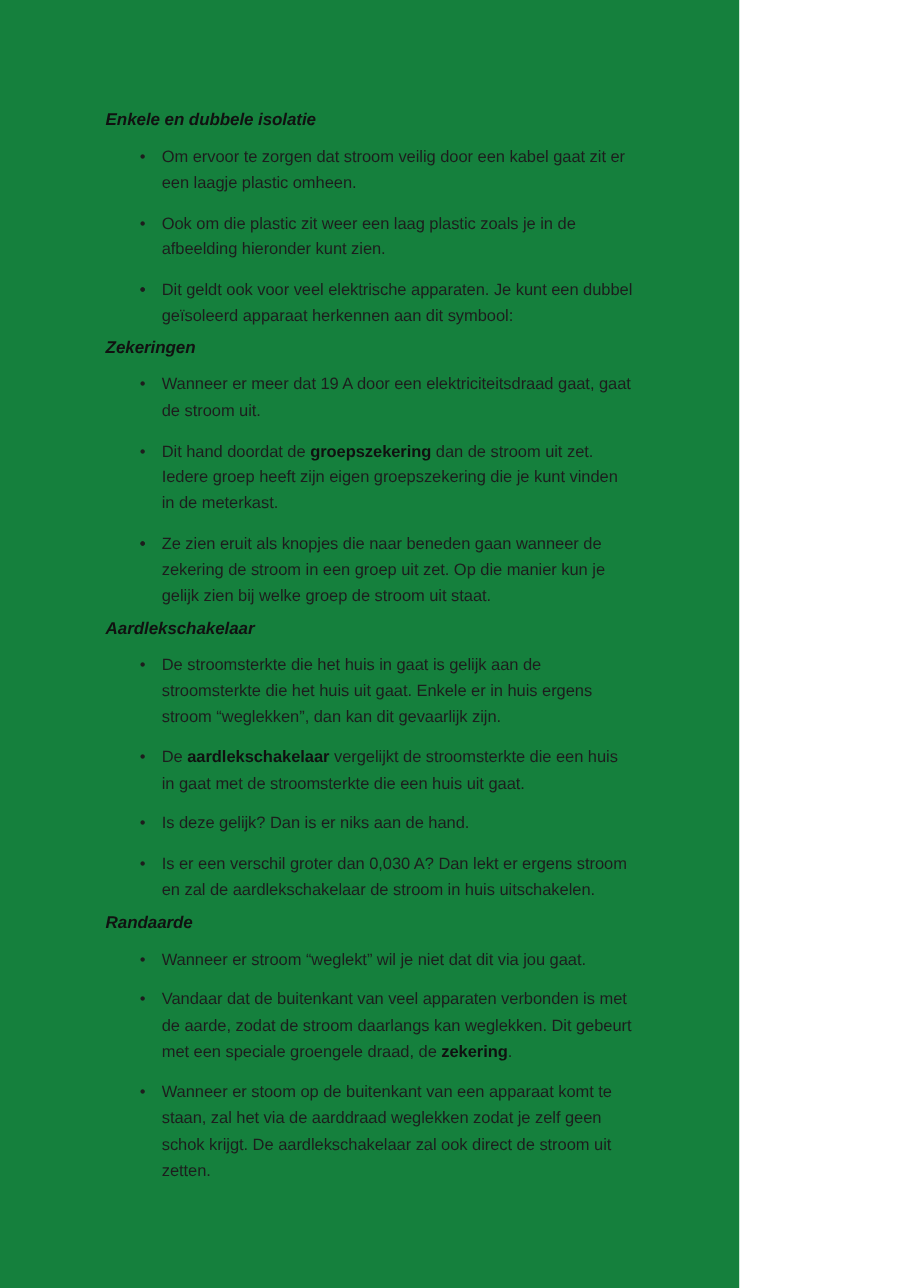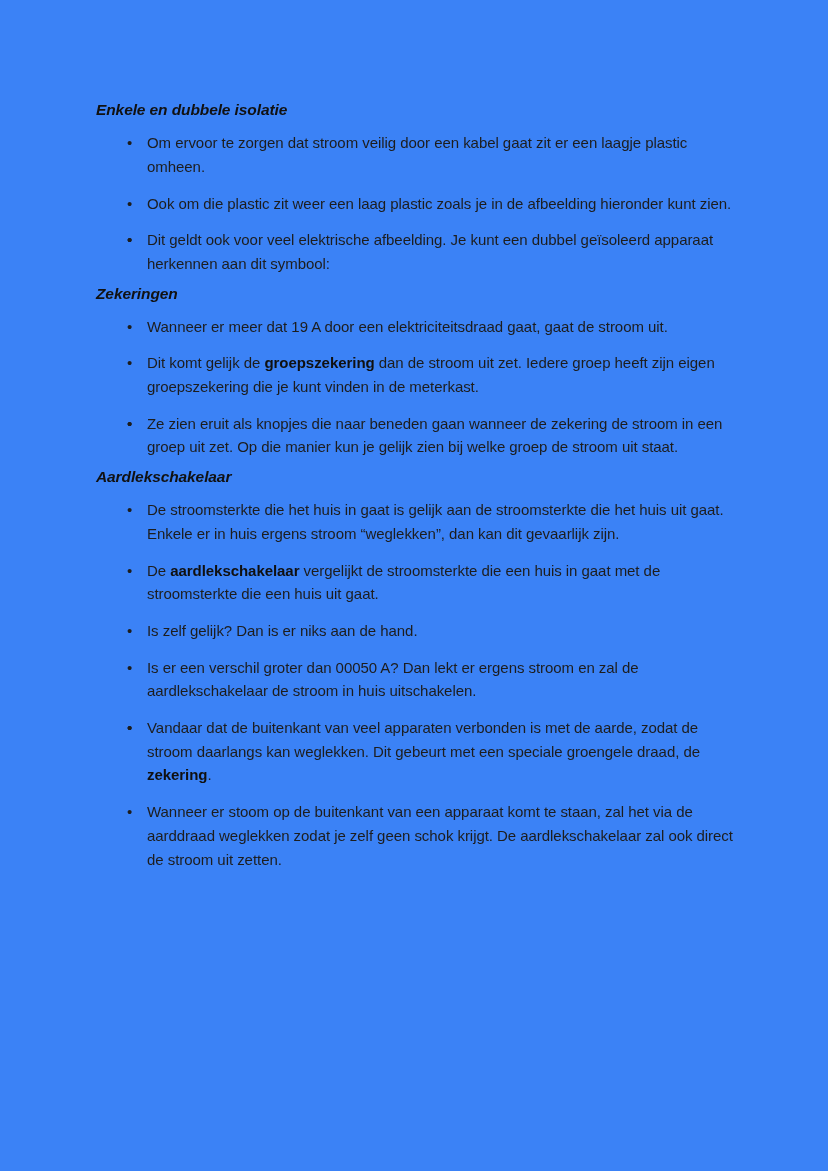--- a/index.html
+++ b/index.html
@@ -10,23 +10,23 @@
   }
   body {
     width: 828px;
     height: 1171px;
     font-family: "Liberation Sans", "DejaVu Sans", sans-serif;
     color: #1b1b1b;
     -webkit-font-smoothing: antialiased;
   }
   .page {
     box-sizing: border-box;
-    width: 828px;
+    width: 672px;
     min-height: 1171px;
-    background: #3b82f6;
+    background: #15803d;
     padding: 100px 95px 60px 96px;
   }
   .doc-section {
     margin: 0;
   }
   .section-heading {
     font-size: 15.5px;
     font-weight: 700;
     font-style: italic;
     line-height: 1.3;
@@ -71,42 +71,43 @@
 <body>
 
 <div class="page">
   <div id="sections-root">
       <div class="doc-section">
         <h2 class="section-heading">Enkele en dubbele isolatie</h2>
         <ul class="bullet-list">
           <li class="bullet-item"><span class="bullet-marker">•</span><span class="bullet-text"><span>Om ervoor te zorgen dat stroom veilig door een kabel gaat zit er een laagje plastic omheen.</span></span></li>
           <li class="bullet-item"><span class="bullet-marker">•</span><span class="bullet-text"><span>Ook om die plastic zit weer een laag plastic zoals je in de afbeelding hieronder kunt zien.</span></span></li>
           <li class="bullet-item"><span class="bullet-marker">•</span></li>
-          <li class="bullet-item"><span class="bullet-marker">•</span><span class="bullet-text"><span>Dit geldt ook voor veel elektrische afbeelding. Je kunt een dubbel geïsoleerd apparaat herkennen aan dit symbool:</span></span></li>
+          <li class="bullet-item"><span class="bullet-marker">•</span><span class="bullet-text"><span>Dit geldt ook voor veel elektrische apparaten. Je kunt een dubbel geïsoleerd apparaat herkennen aan dit symbool:</span></span></li>
         </ul>
       </div>
       <div class="doc-section">
         <h2 class="section-heading">Zekeringen</h2>
         <ul class="bullet-list">
           <li class="bullet-item"><span class="bullet-marker">•</span><span class="bullet-text"><span>Wanneer er meer dat 19 A door een elektriciteitsdraad gaat, gaat de stroom uit.</span></span></li>
-          <li class="bullet-item"><span class="bullet-marker">•</span><span class="bullet-text"><span>Dit komt gelijk de </span><b>groepszekering</b><span> dan de stroom uit zet. Iedere groep heeft zijn eigen groepszekering die je kunt vinden in de meterkast.</span></span></li>
+          <li class="bullet-item"><span class="bullet-marker">•</span><span class="bullet-text"><span>Dit hand doordat de </span><b>groepszekering</b><span> dan de stroom uit zet. Iedere groep heeft zijn eigen groepszekering die je kunt vinden in de meterkast.</span></span></li>
           <li class="bullet-item"><span class="bullet-marker">•</span></li>
           <li class="bullet-item"><span class="bullet-marker">•</span><span class="bullet-text"><span>Ze zien eruit als knopjes die naar beneden gaan wanneer de zekering de stroom in een groep uit zet. Op die manier kun je gelijk zien bij welke groep de stroom uit staat.</span></span></li>
         </ul>
       </div>
       <div class="doc-section">
         <h2 class="section-heading">Aardlekschakelaar</h2>
         <ul class="bullet-list">
           <li class="bullet-item"><span class="bullet-marker">•</span><span class="bullet-text"><span>De stroomsterkte die het huis in gaat is gelijk aan de stroomsterkte die het huis uit gaat. Enkele er in huis ergens stroom “weglekken”, dan kan dit gevaarlijk zijn.</span></span></li>
           <li class="bullet-item"><span class="bullet-marker">•</span><span class="bullet-text"><span>De </span><b>aardlekschakelaar</b><span> vergelijkt de stroomsterkte die een huis in gaat met de stroomsterkte die een huis uit gaat.</span></span></li>
-          <li class="bullet-item"><span class="bullet-marker">•</span><span class="bullet-text"><span>Is zelf gelijk? Dan is er niks aan de hand.</span></span></li>
-          <li class="bullet-item"><span class="bullet-marker">•</span><span class="bullet-text"><span>Is er een verschil groter dan 00050 A? Dan lekt er ergens stroom en zal de aardlekschakelaar de stroom in huis uitschakelen.</span></span></li>
+          <li class="bullet-item"><span class="bullet-marker">•</span><span class="bullet-text"><span>Is deze gelijk? Dan is er niks aan de hand.</span></span></li>
+          <li class="bullet-item"><span class="bullet-marker">•</span><span class="bullet-text"><span>Is er een verschil groter dan 0,030 A? Dan lekt er ergens stroom en zal de aardlekschakelaar de stroom in huis uitschakelen.</span></span></li>
         </ul>
       </div>
       <div class="doc-section">
+        <h2 class="section-heading">Randaarde</h2>
         <ul class="bullet-list">
-          <li class="bullet-item"><span class="bullet-marker">•</span></li>
+          <li class="bullet-item"><span class="bullet-marker">•</span><span class="bullet-text"><span>Wanneer er stroom “weglekt” wil je niet dat dit via jou gaat.</span></span></li>
           <li class="bullet-item"><span class="bullet-marker">•</span><span class="bullet-text"><span>Vandaar dat de buitenkant van veel apparaten verbonden is met de aarde, zodat de stroom daarlangs kan weglekken. Dit gebeurt met een speciale groengele draad, de </span><b>zekering</b><span>.</span></span></li>
           <li class="bullet-item"><span class="bullet-marker">•</span><span class="bullet-text"><span>Wanneer er stoom op de buitenkant van een apparaat komt te staan, zal het via de aarddraad weglekken zodat je zelf geen schok krijgt. De aardlekschakelaar zal ook direct de stroom uit zetten.</span></span></li>
         </ul>
       </div>
     </div>
 </div>
 
 </body></html>

